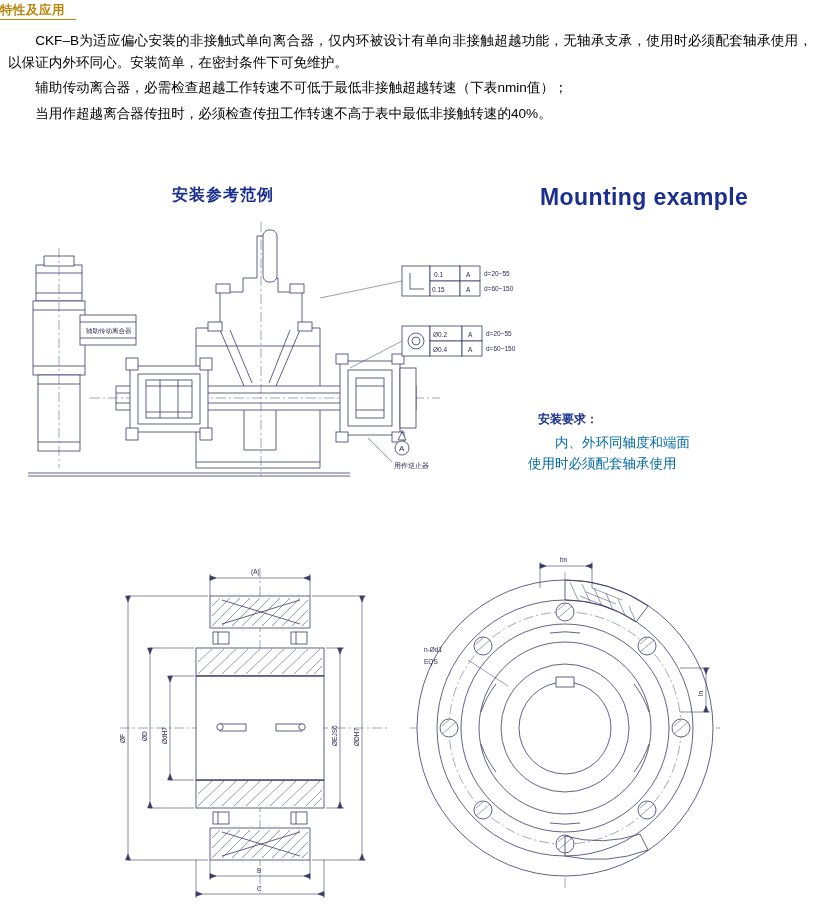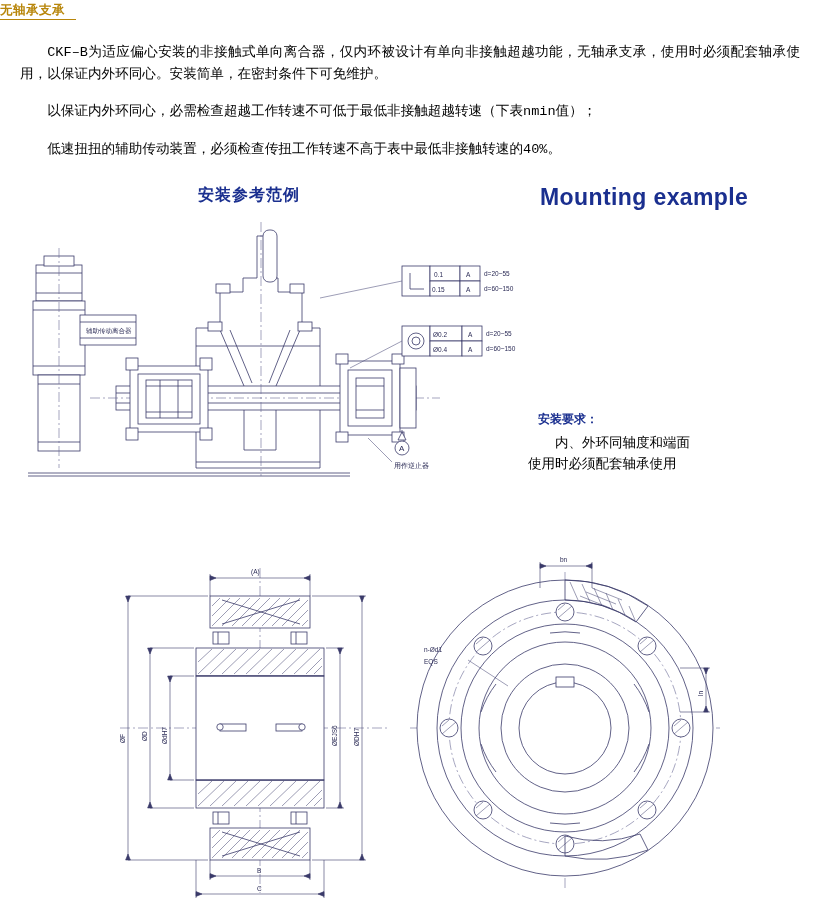--- a/index.html
+++ b/index.html
@@ -23,43 +23,42 @@
   .sec-title-underline{
     position:absolute;left:0;top:19px;width:76px;height:1px;background:#b8860b;
   }
 
   .body-text{
     position:absolute;left:4px;top:26px;width:812px;
     font-size:13.6px;line-height:21.5px;
     color:#000;
     text-align:justify;
   }
-  .body-text p{margin:16px;font-family:Liberation Mono, monospace;}
+  .body-text p{margin:4px;}
   .indent{text-indent:2em;}
 
   
   .cn-head{
     position:absolute;left:172px;top:185px;
     font-size:16px;font-weight:bold;color:#1a2f8f;
     letter-spacing:1px;
-    margin-left:26px;
   }
   .en-head{
     position:absolute;left:540px;top:184px;
     font-size:23px;font-weight:bold;color:#1a2f8f;
     letter-spacing:0.4px;
   }
 
   .req-title{
     position:absolute;left:538px;top:411px;
     font-size:12px;font-weight:bold;color:#1a2f8f;
   }
   .req-body{
     position:absolute;left:528px;top:432px;width:250px;
-    font-size:13.5px;line-height:21px;color:#000000;
+    font-size:13.5px;line-height:21px;color:#0369a1;
   }
   .req-body .l1{text-indent:2em;}
 
   
   svg{display:block;}
   .dw{position:absolute;}
   .ln{stroke:#3a3a6a;fill:none;stroke-width:0.8;}
   .ln2{stroke:#3a3a6a;fill:none;stroke-width:1.1;}
   .thin{stroke:#5a5a85;fill:none;stroke-width:0.6;}
   .ctr{stroke:#6a6a95;fill:none;stroke-width:0.6;stroke-dasharray:10 3 2 3;}
@@ -68,27 +67,27 @@
   .dim{stroke:#3a3a6a;fill:none;stroke-width:0.6;}
   .txt{font-family:"Liberation Sans", sans-serif;font-size:6.5px;fill:#2a2a55;}
   .txt8{font-family:"Liberation Sans", sans-serif;font-size:8px;fill:#2a2a55;}
   .txtcn{font-family:"Liberation Sans", sans-serif;font-size:7px;fill:#2a2a55;}
 </style>
 </head>
 <body>
 
 <div class="page">
 
-  <div class="sec-title">无轴承支承</div>
+  <div class="sec-title">特性及应用</div>
   <div class="sec-title-underline"></div>
 
   <div class="body-text">
     <p class="indent">CKF–B为适应偏心安装的非接触式单向离合器，仅内环被设计有单向非接触超越功能，无轴承支承，使用时必须配套轴承使用，以保证内外环同心。安装简单，在密封条件下可免维护。</p>
-    <p class="indent">以保证内外环同心，必需检查超越工作转速不可低于最低非接触超越转速（下表nmin值）；</p>
-    <p class="indent">低速扭扭的辅助传动装置，必须检查传扭工作转速不高于表中最低非接触转速的40%。</p>
+    <p class="indent">辅助传动离合器，必需检查超越工作转速不可低于最低非接触超越转速（下表nmin值）；</p>
+    <p class="indent">当用作超越离合器传扭时，必须检查传扭工作转速不高于表中最低非接触转速的40%。</p>
   </div>
 
   <div class="cn-head">安装参考范例</div>
   <div class="en-head">Mounting example</div>
 
   <div class="req-title">安装要求：</div>
   <div class="req-body">
     <div class="l1">内、外环同轴度和端面</div>
     <div>使用时必须配套轴承使用</div>
   </div>

